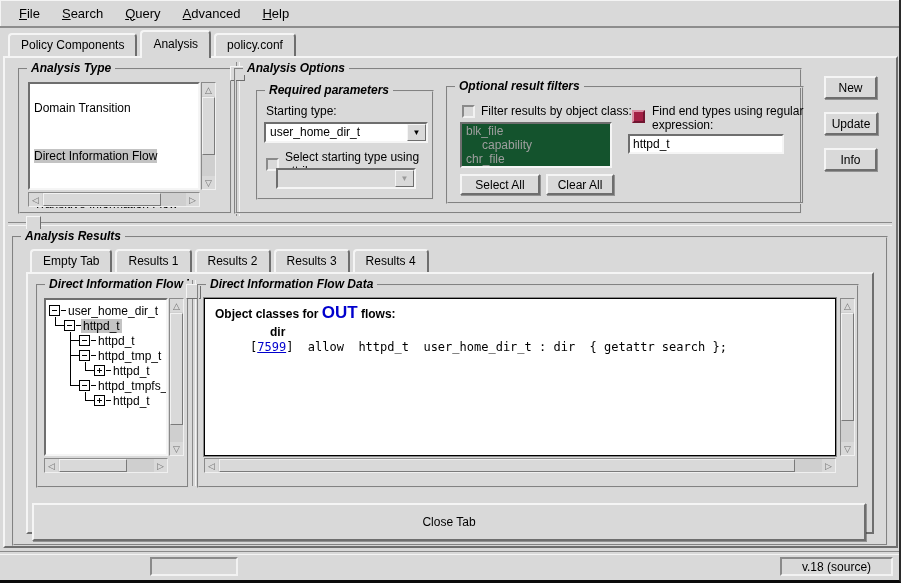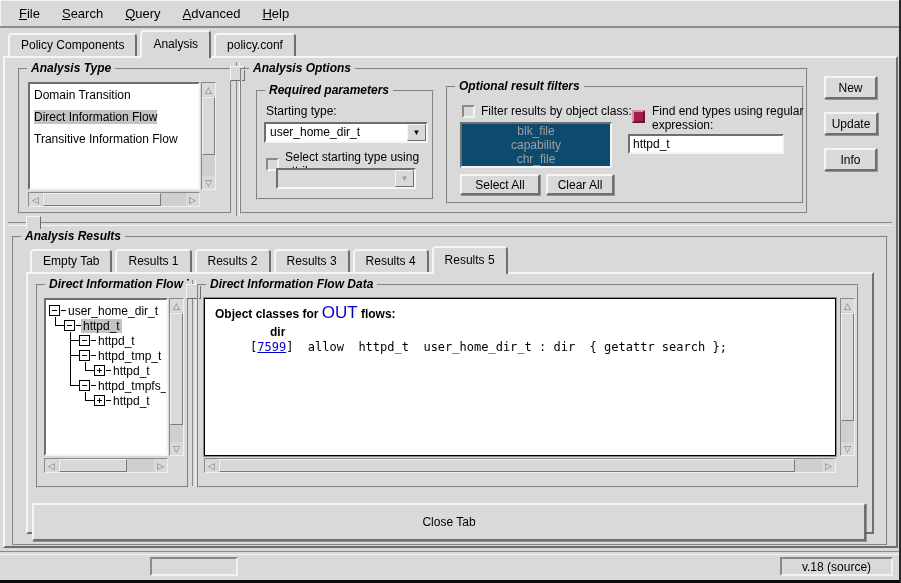--- a/index.html
+++ b/index.html
@@ -20,21 +20,21 @@
        border:2px solid;border-color:#f5f5f5 #6e6e6e transparent #f5f5f5;border-bottom:none;
        border-radius:4px 4px 0 0;font-size:12px;cursor:default;margin-bottom:2px;z-index:1;position:relative;}
   .tab.active{height:26px;line-height:24px;margin-bottom:0;z-index:5;}
   .frame{position:absolute;border:2px groove #d6d6d6;box-sizing:border-box;}
   .frame-title{position:absolute;top:-9px;left:7px;background:#d9d9d9;padding:0 4px;
                font-weight:bold;font-style:italic;font-size:12px;white-space:nowrap;overflow:hidden;}
   .btn{background:#d9d9d9;border:2px solid;border-color:#f5f5f5 #6e6e6e #6e6e6e #f5f5f5;
        box-shadow:1px 1px 0 rgba(60,60,60,.45);display:flex;align-items:center;justify-content:center;
        font-size:12px;cursor:default;box-sizing:border-box;}
   .white{background:#fff;}
-  .gray-sunken{background:#0c4a6e;text-align:center;}
+  .gray-sunken{background:#14532d;}
   
   .vsb,.hsb{position:absolute;background:#cfcfcf;border:1px solid;border-color:#8a8a8a #f0f0f0 #f0f0f0 #8a8a8a;
             display:flex;box-sizing:border-box;}
   .vsb{flex-direction:column;}
   .hsb{flex-direction:row;}
   .sb-btn{flex:0 0 13px;display:flex;align-items:center;justify-content:center;
           font-size:9px;color:#707070;background:#d9d9d9;cursor:default;}
   .sb-track{flex:1;position:relative;}
   .thumb{position:absolute;background:#d9d9d9;border:1px solid;border-color:#f2f2f2 #7a7a7a #7a7a7a #f2f2f2;box-sizing:border-box;}
   .vsb .thumb{left:0;right:0;}
@@ -44,21 +44,21 @@
       border:2px solid;border-color:#8a8a8a #f2f2f2 #f2f2f2 #8a8a8a;flex:0 0 13px;cursor:default;}
   .cb.checked{background:#a32045;border-color:#d990a6 #701530 #701530 #d990a6;}
   
   .combo{display:flex;background:#fff;border:2px solid;border-color:#6e6e6e #f5f5f5 #f5f5f5 #6e6e6e;box-sizing:border-box;}
   .combo .val{flex:1;padding:1px 4px;font-size:12px;white-space:nowrap;overflow:hidden;}
   .combo .arrow{flex:0 0 17px;background:#d9d9d9;border:1px solid;border-color:#f5f5f5 #6e6e6e #6e6e6e #f5f5f5;
                 display:flex;align-items:center;justify-content:center;font-size:8px;color:#000;cursor:default;}
   .combo.disabled{background:#d9d9d9;}
   .combo.disabled .arrow{color:#9a9a9a;}
   
-  .lb-item{padding:4px 4px;white-space:nowrap;font-size:12px;cursor:default;}
+  .lb-item{padding:17px 4px;white-space:nowrap;font-size:12px;cursor:default;}
   .lb-item .sel{background:#c3c3c3;}
   .lb-disabled .lb-item{color:#9f9f9f;}
   
   .tree-row{display:flex;height:15px;align-items:center;}
   .tcell{flex:0 0 15px;width:15px;height:15px;position:relative;}
   .tcell.pipe::before{content:"";position:absolute;left:7px;top:0;bottom:0;width:1px;background:#000;}
   .tcell.tee::before{content:"";position:absolute;left:7px;top:-1px;bottom:0;width:1px;background:#000;}
   .tcell.tee::after{content:"";position:absolute;left:7px;right:-1px;top:7px;height:1px;background:#000;}
   .tcell.corner::before{content:"";position:absolute;left:7px;top:-1px;height:9px;width:1px;background:#000;}
   .tcell.corner::after{content:"";position:absolute;left:7px;right:-1px;top:7px;height:1px;background:#000;}
@@ -66,21 +66,21 @@
   .tbox::after{content:"";position:absolute;left:13px;top:7px;width:5px;height:1px;background:#000;}
   .node-box{position:absolute;left:1px;top:2px;width:11px;height:11px;border:1px solid #000;background:#fff;box-sizing:border-box;}
   .node-box::before{content:"";position:absolute;left:2px;top:4px;width:5px;height:1px;background:#000;}
   .node-box.plus::after{content:"";position:absolute;left:4px;top:2px;width:1px;height:5px;background:#000;}
   .tlabel{font-size:12px;line-height:14px;white-space:nowrap;padding:0 2px;cursor:default;}
   .tlabel.sel{background:#c3c3c3;}
   
   .blue{color:#0000cd;}
   .flow-heading{font-size:15px;font-weight:bold;margin:4px 0 16px 0;}
   .flow-sub{font-size:12px;font-weight:bold;}
-  .flow-sub .big{font-size:17px;font-weight:normal;}
+  .flow-sub .big{font-size:17px;font-weight:bold;}
   .mono{font-family:"DejaVu Sans Mono",monospace;font-size:12px;white-space:pre;}
   .rule-link{color:#0000cd;text-decoration:underline;cursor:pointer;}
   
   .sash-v{position:absolute;width:2px;border-left:1px solid #8a8a8a;border-right:1px solid #f4f4f4;}
   .sash-h{position:absolute;height:2px;border-top:1px solid #8a8a8a;border-bottom:1px solid #f4f4f4;}
   .sash-handle{position:absolute;width:13px;height:13px;background:#d9d9d9;
                border:1px solid;border-color:#f5f5f5 #6e6e6e #6e6e6e #f5f5f5;cursor:default;}
   .status-panel{position:absolute;top:557px;height:19px;border:2px solid;
                 border-color:#8a8a8a #f2f2f2 #f2f2f2 #8a8a8a;display:flex;align-items:center;
                 justify-content:center;font-size:12px;box-sizing:border-box;white-space:pre;}
@@ -126,21 +126,21 @@
       <div class="sb-track">
           <div class="thumb" style="left:1px;width:118px;"></div>
         </div>
       <div class="sb-btn">▷</div>
     </div>
   </div>
 
   <div class="sash-v" style="left:236px;top:62px;height:154px;"></div>
   <div class="sash-handle" style="left:230px;top:66px;"></div>
 
-  <div class="frame" style="left:240px;top:68px;width:568px;height:146px;padding-left:20px;">
+  <div class="frame" style="left:234px;top:68px;width:568px;height:146px;padding-left:20px;">
     <span class="frame-title">Analysis Options</span>
   </div>
 
   <div class="frame" style="left:256px;top:90px;width:178px;height:110px;">
     <span class="frame-title">Required parameters</span>
     <div class="abs" style="left:8px;top:12px;">Starting type:</div>
     <div class="abs combo" style="left:6px;top:30px;width:164px;height:21px;">
       <div class="val">user_home_dir_t</div>
       <div class="arrow">▼</div>
     </div>
@@ -155,21 +155,21 @@
   </div>
 
   <div class="frame" style="left:446px;top:86px;width:358px;height:118px;">
     <span class="frame-title">Optional result filters</span>
     <div class="abs" style="left:14px;top:16px;display:flex;align-items:center;gap:6px;">
       <div class="cb"></div>
       <span class="cb-label">Filter results by object class:</span>
     </div>
     <div class="abs down gray-sunken lb-disabled" style="left:12px;top:34px;width:152px;height:46px;overflow:hidden;">
       <div class="lb-item" style="padding:0 4px;line-height:14px;"><span>blk_file</span></div>
-      <div class="lb-item" style="padding:0 4px;line-height:14px;"><span>capability</span></div>
+      <div class="lb-item" style="padding:0 20px;line-height:14px;"><span>capability</span></div>
       <div class="lb-item" style="padding:0 4px;line-height:14px;"><span>chr_file</span></div>
     </div>
     <div class="abs btn" style="left:12px;top:86px;width:80px;height:21px;">Select All</div>
     <div class="abs btn" style="left:98px;top:86px;width:68px;height:21px;">Clear All</div>
     <div class="abs" style="left:184px;top:16px;display:flex;gap:7px;">
       <div class="cb checked" style="margin-top:6px;"></div>
       <span class="cb-label" style="width:152px;line-height:14px;"><span>Find end types using regular</span> <span>expression:</span></span>
     </div>
     <div class="abs" style="left:180px;top:46px;">
       <input class="down" style="width: 156px; height: 20px; font-family: &quot;Liberation Sans&quot;, sans-serif; font-size: 12px; padding: 0px 3px; background: rgb(255, 255, 255);" value="httpd_t">
@@ -186,21 +186,20 @@
   <div class="frame" style="left:12px;top:236px;width:876px;height:310px;">
     <span class="frame-title">Analysis Results</span>
   </div>
 
   <div class="abs tabrow" style="left:30px;top:248px;height:26px;z-index:4;">
     <div class="tab">Empty Tab</div>
     <div class="tab">Results 1</div>
     <div class="tab">Results 2</div>
     <div class="tab">Results 3</div>
     <div class="tab">Results 4</div>
-    <div class="tab active">Results 5</div>
   </div>
 
   <div class="abs up" style="left:26px;top:272px;width:848px;height:262px;"></div>
 
   <div class="frame" style="left:36px;top:284px;width:153px;height:204px;">
     <span class="frame-title" style="max-width:136px;">Direct Information Flow T</span>
     <div class="abs down white" style="left:6px;top:12px;width:124px;height:158px;overflow:hidden;padding:3px 0 0 2px;">
       <div class="tree-row">
         <div class="tbox">
             <div class="node-box"></div>

